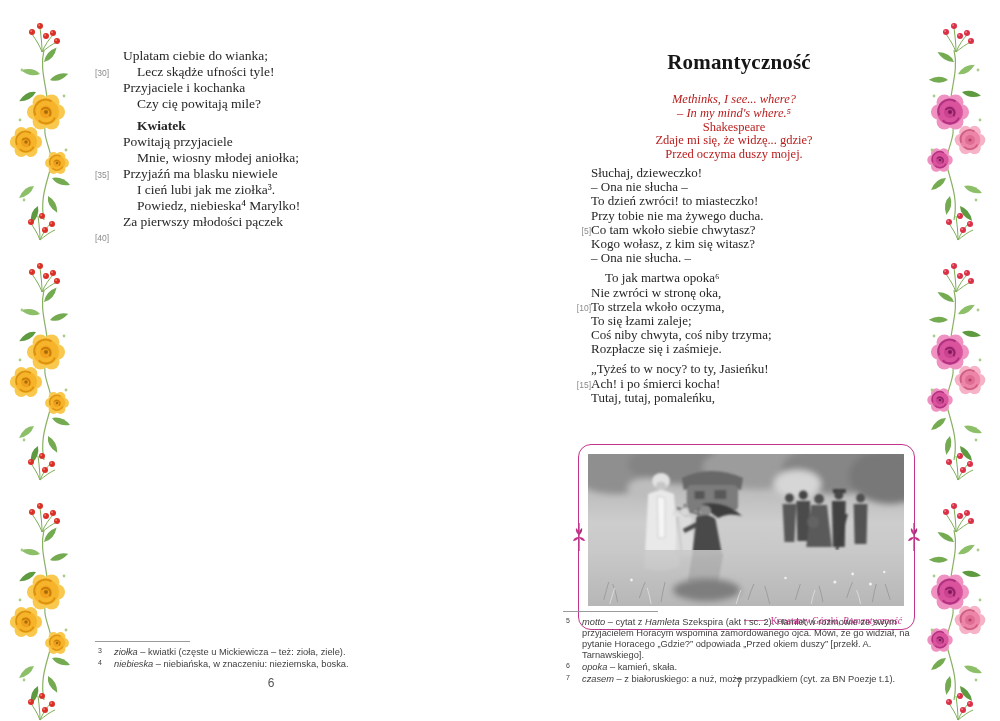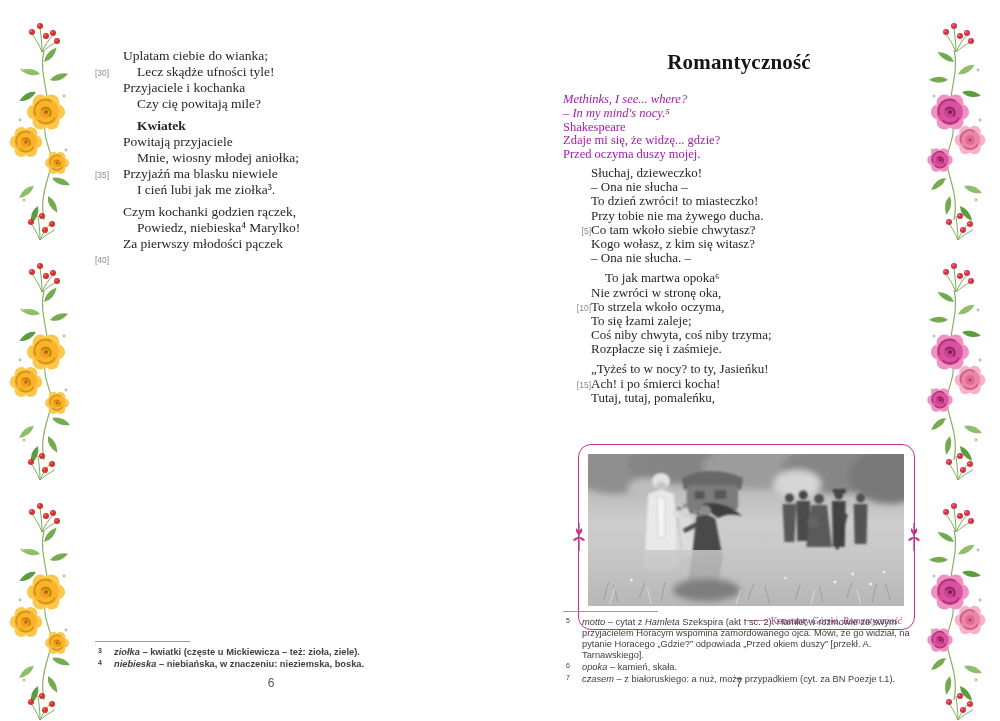--- a/index.html
+++ b/index.html
@@ -23,39 +23,39 @@
   .poem-line{display:flex;align-items:baseline;font-size:13.5px;line-height:16px;height:16px;}
   .poem-right .poem-line{font-size:13px;line-height:14.2px;height:14.2px;text-align:right;}
   .poem-line .num{flex:0 0 28px;font-family:"Liberation Sans",sans-serif;font-size:8.5px;color:#8a8a8a;}
   .poem-line.gap{margin-top:6px;}
   .poem-line.indent .txt{padding-left:14px;}
   .poem-line.bold .txt{font-weight:bold;}
 
   
   .poem-title{position:absolute;top:50px;left:0;right:0;text-align:center;
               font-size:21px;font-weight:bold;color:#161616;letter-spacing:0.2px;}
-  .epigraph{position:absolute;top:93px;left:0;right:10px;text-align:left;
-            font-size:12.5px;line-height:13.8px;color:#a21caf;}
+  .epigraph{position:absolute;top:93px;left:0;right:10px;text-align:center;
+            font-size:12.5px;line-height:13.8px;color:#b91c1c;}
   .epigraph .ep-line.italic{font-style:italic;}
 
   
   .figure-frame{position:absolute;left:15px;top:444px;width:337px;height:186px;
                 border:1.6px solid #c2348b;border-radius:13px;box-sizing:border-box;background:#fff;}
   .figure-art{position:absolute;left:9px;top:9px;width:316px;height:152px;}
   .figure-caption{position:absolute;right:12px;bottom:3px;font-size:9.5px;color:#c2348b;
                   font-family:"Liberation Serif",serif;white-space:nowrap;}
   .figure-caption .cap-title{font-style:italic;}
   .caption-dash{display:inline-block;width:22px;height:1px;background:#cf74ac;vertical-align:3px;margin-right:5px;}
   .frame-ornament{position:absolute;top:50%;margin-top:-14px;width:14px;height:28px;}
   .frame-ornament.left{left:-7px;}
   .frame-ornament.right{right:-7px;}
 
   
   .footnotes{position:absolute;left:0;right:0;font-family:"Liberation Sans",sans-serif;color:#404040;}
-  .footnotes-left{top:641px;font-weight:bold;}
+  .footnotes-left{top:641px;}
   .footnotes-right{top:611px;}
   .fn-rule{width:95px;height:1px;background:#9a9a9a;margin-bottom:5px;}
   .fn-item{font-size:9.3px;line-height:11px;padding-left:19px;position:relative;margin-bottom:1px;}
   .fn-item .fn-marker{position:absolute;left:3px;top:-2px;font-size:7px;}
   .fn-item .fn-term,.fn-item .fn-term2{font-style:italic;}
 
   
   .page-number{position:absolute;top:676px;left:0;right:0;text-align:center;
                font-family:"Liberation Sans",sans-serif;font-size:12px;color:#555;}
 </style>
@@ -277,24 +277,20 @@
         <div class="poem-line">
           <span class="num">[35]</span>
           <span class="txt">Przyjaźń ma blasku niewiele</span>
         </div>
 
         <div class="poem-line indent">
           <span class="num"></span>
           <span class="txt">I cień lubi jak me ziołka³.</span>
         </div>
 
-        <div class="poem-line gap">
-          <span class="num"></span>
-          <span class="txt">Czym kochanki godzien rączek,</span>
-        </div>
 
         <div class="poem-line indent">
           <span class="num"></span>
           <span class="txt">Powiedz, niebieska⁴ Marylko!</span>
         </div>
 
         <div class="poem-line">
           <span class="num"></span>
           <span class="txt">Za pierwszy młodości pączek</span>
         </div>
@@ -322,21 +318,21 @@
   </div>
 
   <div class="page page-right">
 
     <div class="poem-title">Romantyczność</div>
 
     <div class="epigraph">
 
         <div class="ep-line italic">Methinks, I see... where?</div>
 
-        <div class="ep-line italic">– In my mind's nocy.⁵</div>
+        <div class="ep-line italic">– In my mind's where.⁵</div>
 
         <div class="ep-line">Shakespeare</div>
 
         <div class="ep-line">Zdaje mi się, że widzę... gdzie?</div>
 
         <div class="ep-line">Przed oczyma duszy mojej.</div>
       </div>
 
     <div class="poem poem-right">
 

